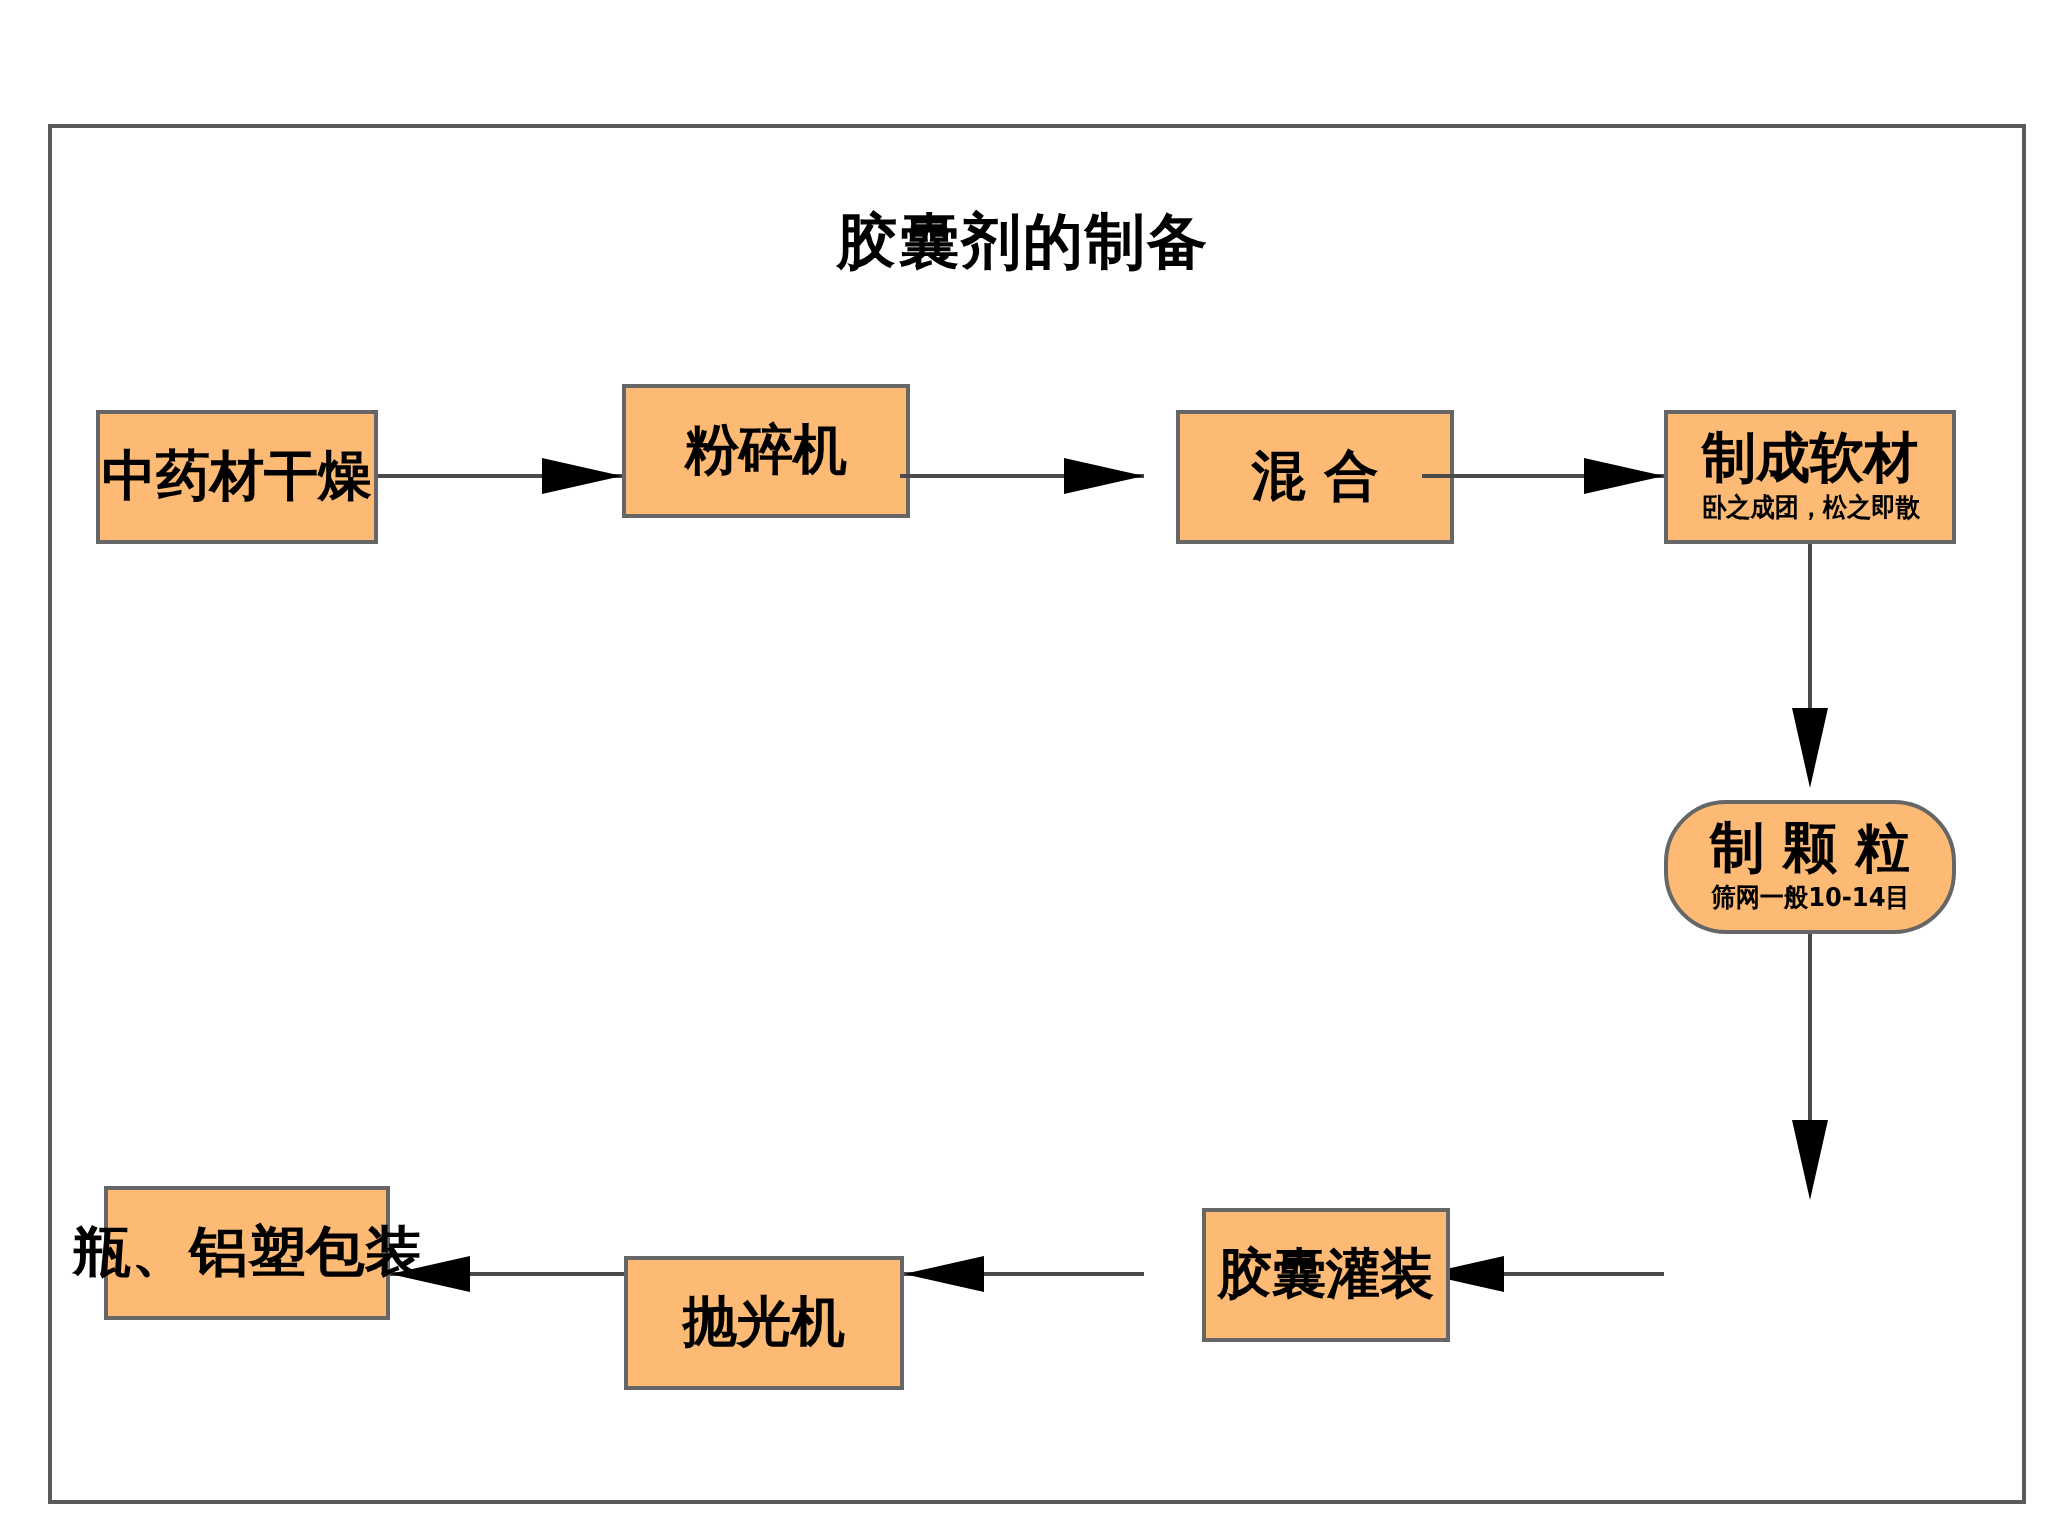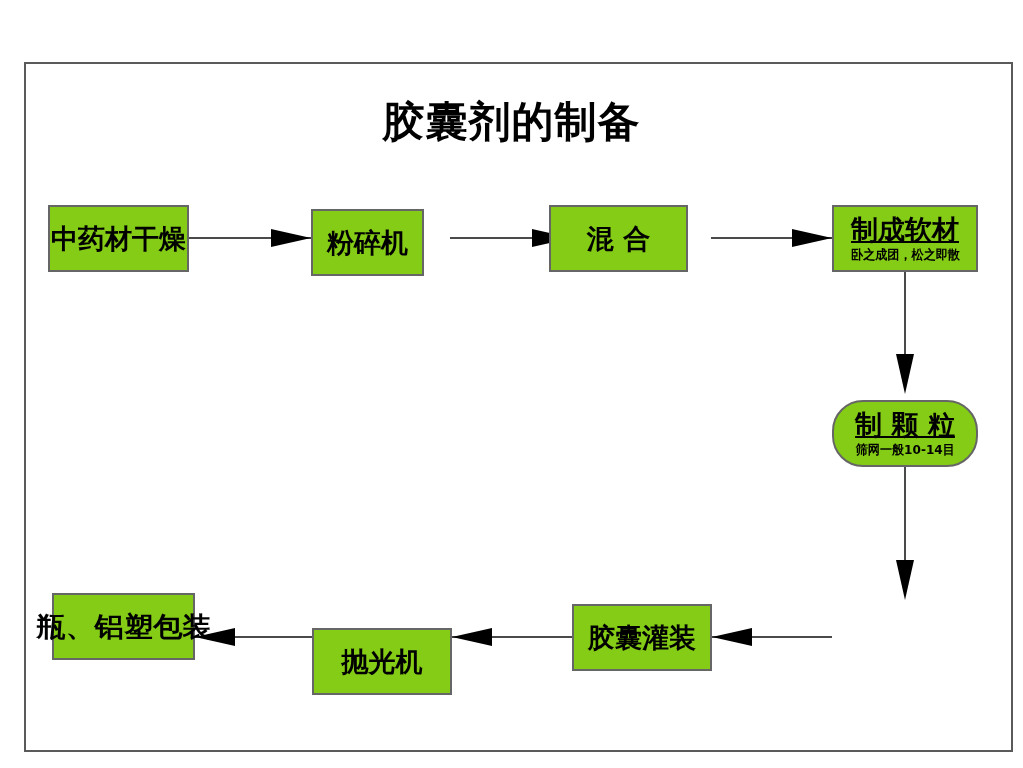--- a/index.html
+++ b/index.html
@@ -28,33 +28,33 @@
     box-sizing: border-box;
     background: #ffffff;
   }
   
   #diagram-title {
     position: absolute;
     left: 0;
     top: 96px;
     width: 1023px;
     text-align: center;
-    font-size: 42px;
+    font-size: 30px;
     font-weight: bold;
     color: #000000;
     letter-spacing: 1px;
     line-height: 52px;
     white-space: nowrap;
   }
   
   .node {
     position: absolute;
     box-sizing: border-box;
     border: 2px solid #666666;
-    background: #84cc16;
+    background: #fdba74;
     display: flex;
     flex-direction: column;
     align-items: center;
     justify-content: center;
     color: #000000;
   }
   .node .main {
     font-size: 27px;
     font-weight: bold;
     line-height: 32px;
@@ -65,21 +65,20 @@
     font-size: 13px;
     font-weight: bold;
     line-height: 16px;
     white-space: nowrap;
     text-align: center;
     margin-top: 1px;
     transform: scaleX(0.93);
   }
   .node.has-sub .main {
     margin-bottom: 0px;
-    text-decoration: underline;
   }
   
   .node.overflow .main {
     font-size: 27px;
     letter-spacing: 0px;
     transform: scaleX(1.08);
   }
   
   .hline {
     position: absolute;
@@ -126,28 +125,28 @@
 
   <div id="diagram-title">胶囊剂的制备</div>
 
   <div class="node" style="left:48px; top:205px; width:141px; height:67px;">
     <div class="main">中药材干燥</div>
   </div>
 
   <div class="hline" style="left:189px; top:237px; width:122px;"></div>
   <div class="arrow-right" style="left:271px; top:229px;"></div>
 
-  <div class="node" style="left:311px; top:209px; width:113px; height:67px;">
+  <div class="node" style="left:311px; top:192px; width:144px; height:67px;">
     <div class="main">粉碎机</div>
   </div>
 
   <div class="hline" style="left:450px; top:237px; width:122px;"></div>
   <div class="arrow-right" style="left:532px; top:229px;"></div>
 
-  <div class="node" style="left:549px; top:205px; width:139px; height:67px;">
+  <div class="node" style="left:588px; top:205px; width:139px; height:67px;">
     <div class="main">混  合</div>
   </div>
 
   <div class="hline" style="left:711px; top:237px; width:121px;"></div>
   <div class="arrow-right" style="left:792px; top:229px;"></div>
 
   <div class="node has-sub" style="left:832px; top:205px; width:146px; height:67px;">
     <div class="main">制成软材</div>
     <div class="sub">卧之成团，松之即散</div>
   </div>
@@ -160,21 +159,21 @@
     <div class="sub">筛网一般10-14目</div>
   </div>
 
   <div class="vline" style="left:904px; top:467px; height:98px;"></div>
   <div class="arrow-down" style="left:896px; top:560px;"></div>
 
 
   <div class="hline" style="left:712px; top:636px; width:120px;"></div>
   <div class="arrow-left" style="left:712px; top:628px;"></div>
 
-  <div class="node" style="left:572px; top:604px; width:140px; height:67px;">
+  <div class="node" style="left:601px; top:604px; width:124px; height:67px;">
     <div class="main">胶囊灌装</div>
   </div>
 
   <div class="hline" style="left:452px; top:636px; width:120px;"></div>
   <div class="arrow-left" style="left:452px; top:628px;"></div>
 
   <div class="node" style="left:312px; top:628px; width:140px; height:67px;">
     <div class="main">抛光机</div>
   </div>
 

